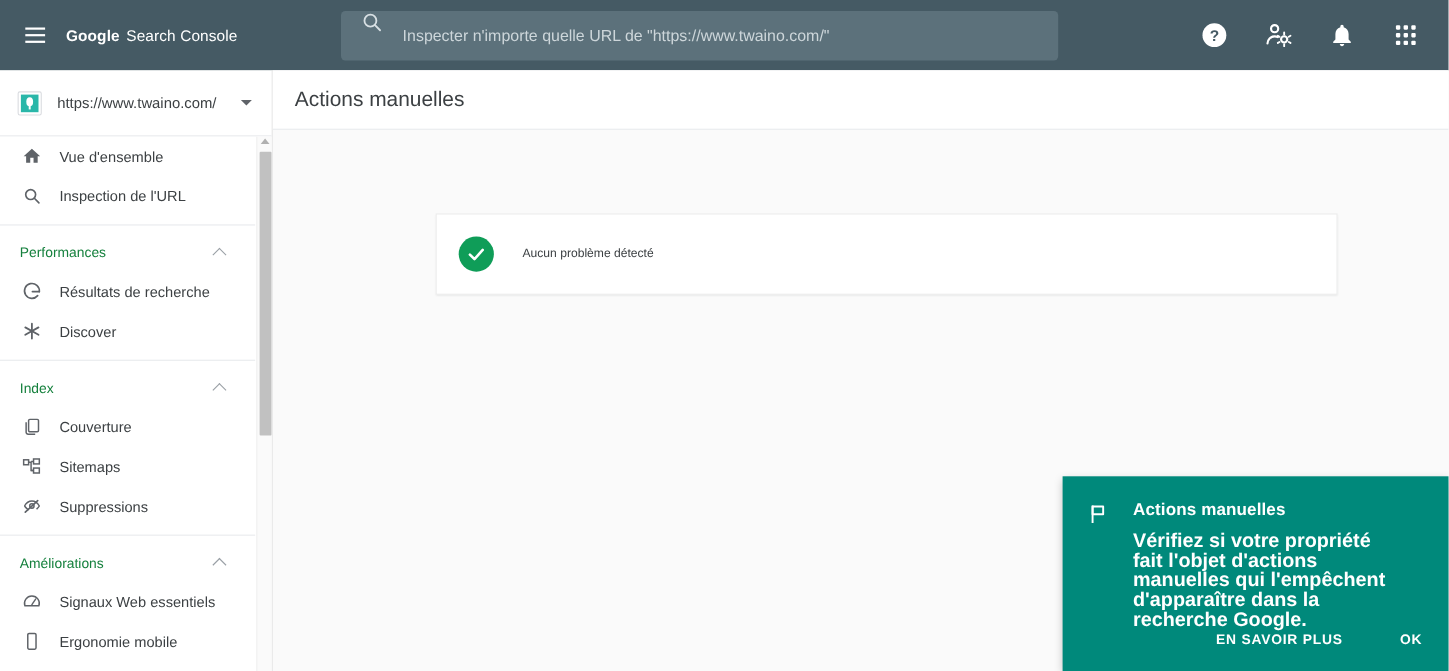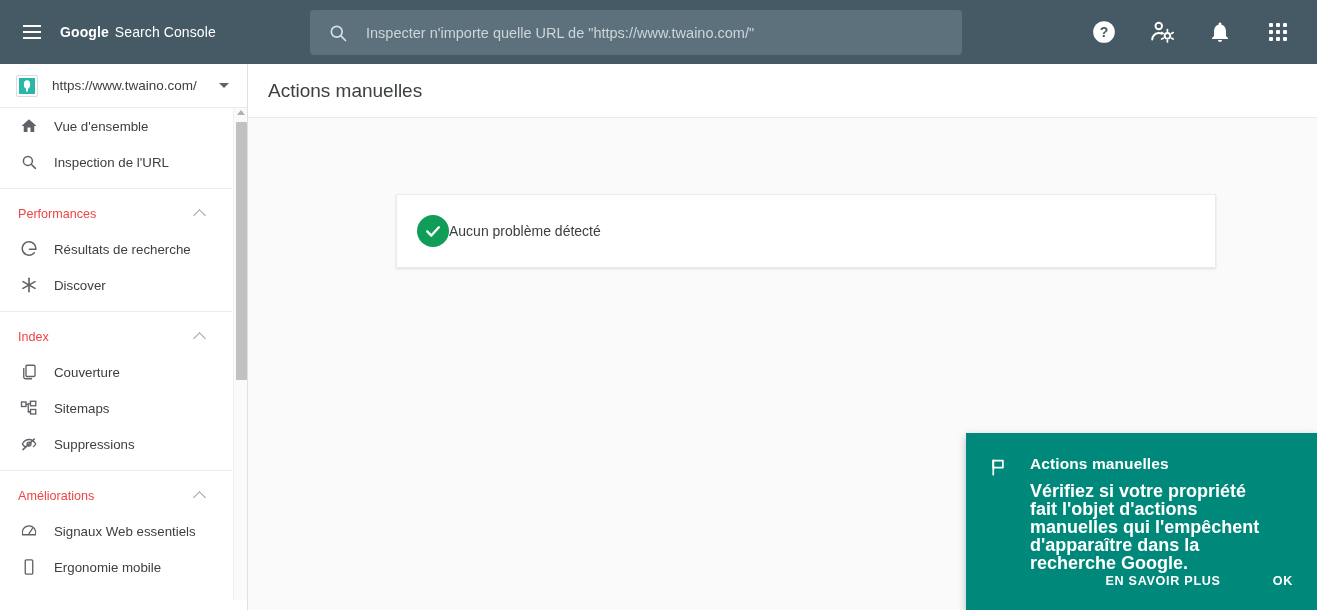--- a/index.html
+++ b/index.html
@@ -32,21 +32,21 @@
     white-space: nowrap; display: flex; align-items: baseline;
   }
   .brand-google { font-weight: 700; }
   .brand-rest { font-weight: 400; margin-left: 6px; }
 
   .searchbox {
     position: absolute; left: 310px; top: 10px;
     width: 652px; height: 45px;
     background: #5c717b;
     border-radius: 4px;
-    display: flex; align-items: center;
+    display: flex; 
     cursor: text;
   }
   .searchbox .mag { margin-left: 18px; margin-right: 18px; display:flex; }
   .search-input {
     background: transparent; border: none; outline: none;
     color: #e3e8ea; font-size: 14.5px;
     font-family: "Liberation Sans", sans-serif;
     width: 560px;
   }
   .search-input::placeholder { color: #cdd6da; opacity: 1; }
@@ -65,21 +65,21 @@
 
   
   .sidebar {
     position: absolute; left: 0; top: 64px;
     width: 248px; height: 546px;
     background: #fff;
     border-right: 1px solid #e0e0e0;
     overflow: hidden;
   }
   .property-selector {
-    height: 44px; display: flex; align-items: center;
+    height: 60px; display: flex; align-items: center;
     padding: 0 10px 0 16px;
     border-bottom: 1px solid #e8eaed;
     cursor: pointer;
   }
   .favicon {
     width: 22px; height: 22px;
     border: 1px solid #dadce0; border-radius: 2px;
     background: #fff; padding: 2px;
     display: flex; align-items: center; justify-content: center;
     flex: 0 0 auto;
@@ -120,21 +120,21 @@
     margin-left: 14px; font-size: 13.3px; color: #3c4043;
     white-space: nowrap;
   }
   .nav-divider { height: 1px; background: #e8eaed; margin: 8px 0; width: 232px; }
 
   .nav-group-header {
     height: 34px; display: flex; align-items: center;
     padding-left: 18px; padding-right: 20px;
     cursor: pointer; margin-top: 4px;
   }
-  .nav-group-title { font-size: 12.6px; color: #ef4444; flex: 1 1 auto; }
+  .nav-group-title { font-size: 12.6px; color: #15803d; flex: 1 1 auto; }
   .chev-up {
     width: 9px; height: 9px;
     border-left: 1.6px solid #9aa0a6; border-top: 1.6px solid #9aa0a6;
     transform: rotate(45deg); margin-top: 3px; flex: 0 0 auto;
   }
 
   
   .sb-track {
     position: absolute; right: 0; top: 0;
     width: 15px; height: 492px;
@@ -178,21 +178,21 @@
     display: flex; align-items: center;
     padding-left: 20px;
   }
   .check-circle {
     width: 32px; height: 32px; border-radius: 50%;
     background: #0f9d58;
     display: flex; align-items: center; justify-content: center;
     flex: 0 0 auto;
   }
   .status-text {
-    font-size: 14px; color: #3c4043;
+    margin-left: 26px; font-size: 11px; color: #3c4043;
   }
 
   
   .promo-popup {
     position: absolute; left: 966px; top: 433px;
     width: 351px; height: 177px;
     background: #00897b;
     box-shadow: 0 3px 8px rgba(0,0,0,0.25);
     color: #fff;
     padding: 22px 20px 0 22px;

